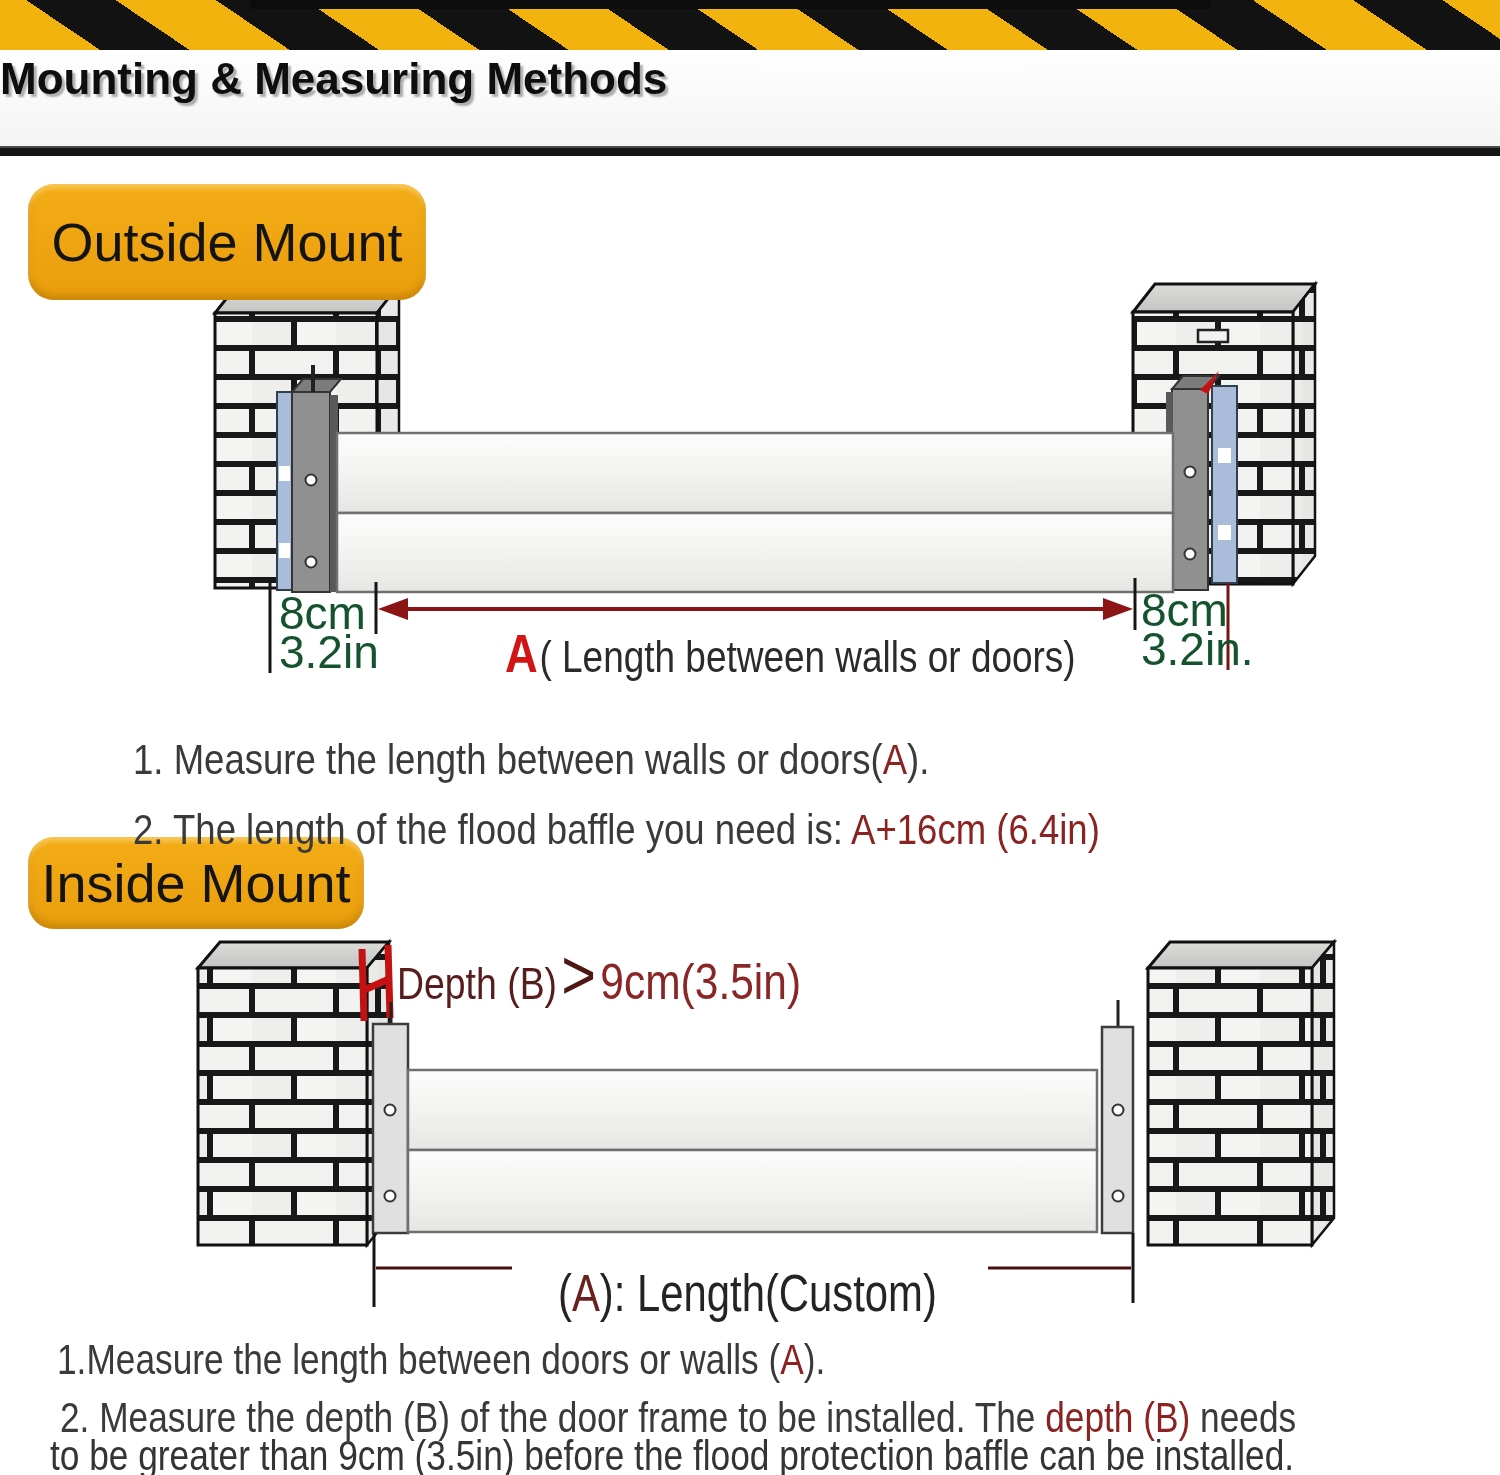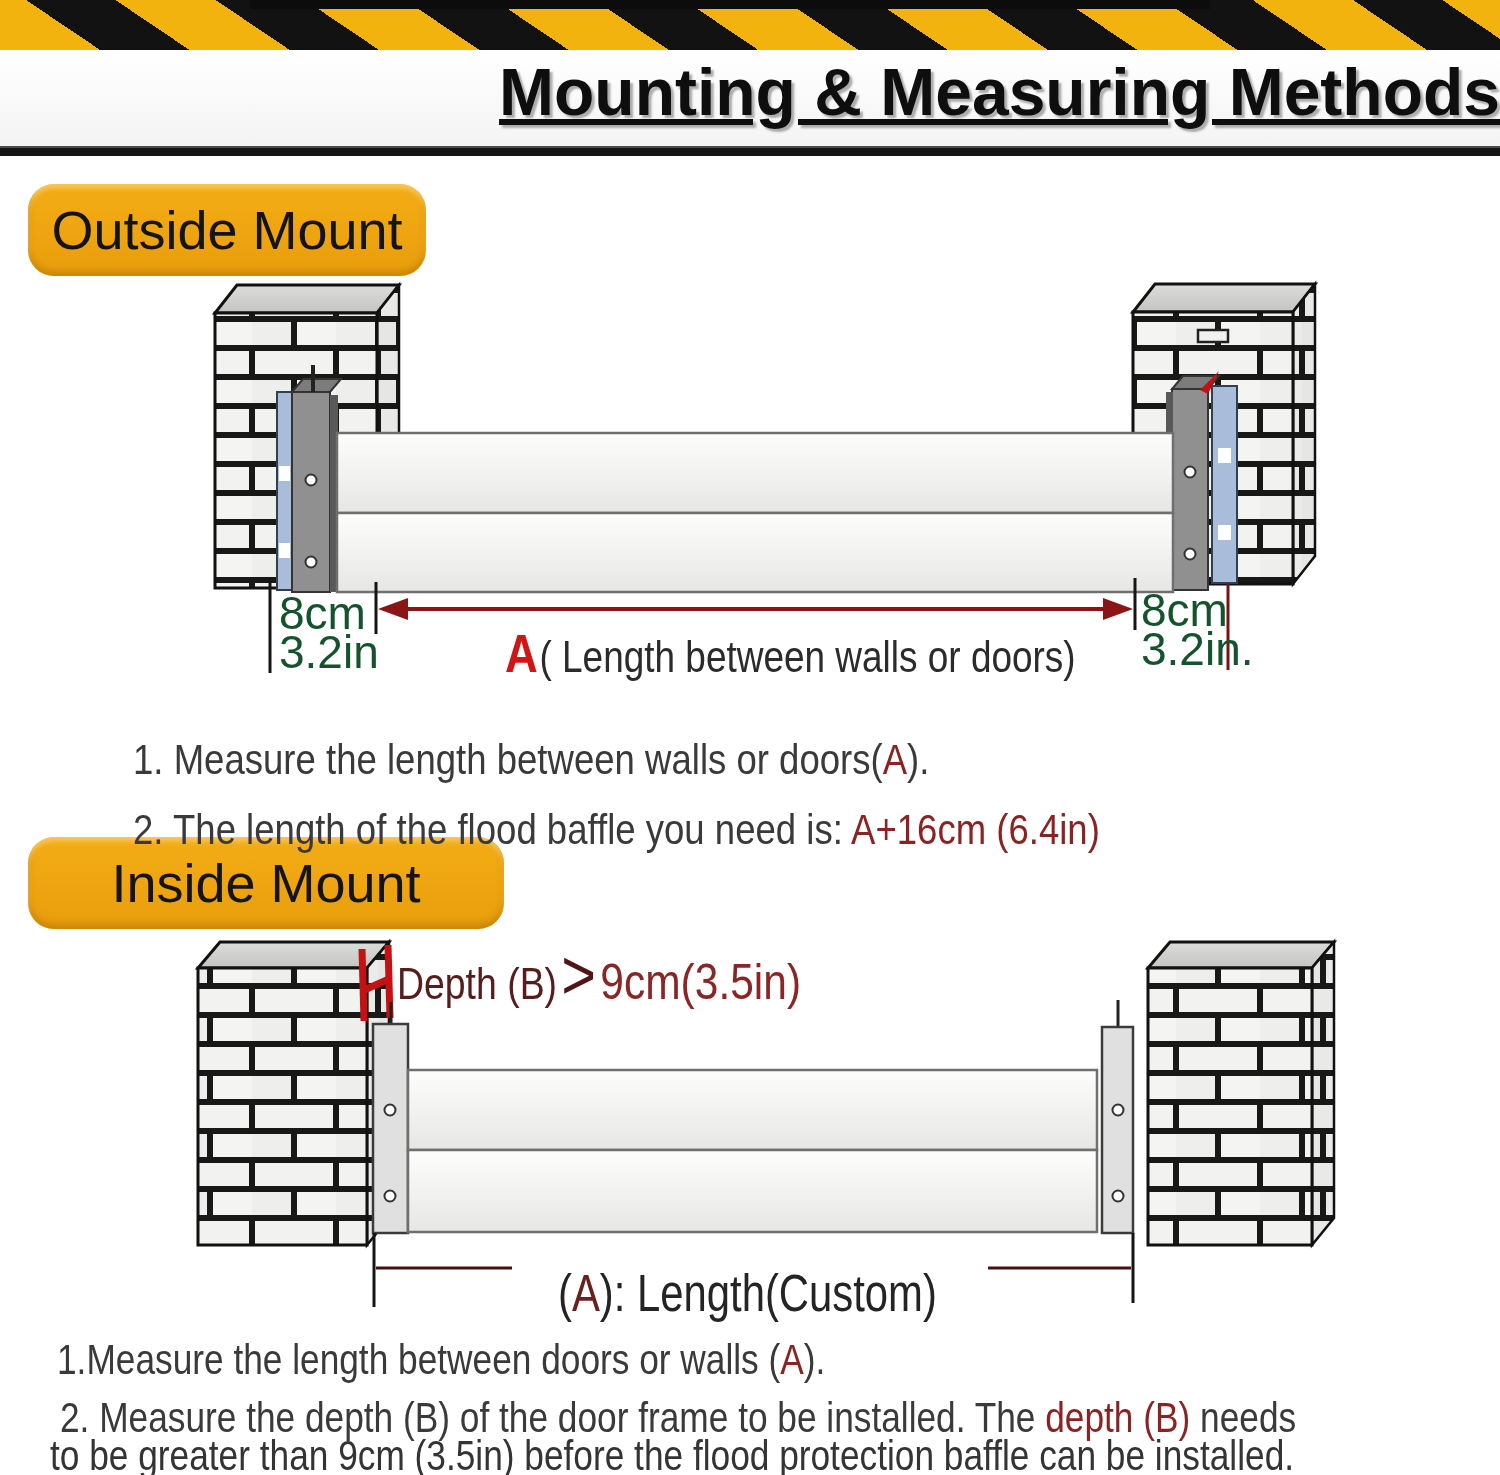--- a/index.html
+++ b/index.html
@@ -8,38 +8,37 @@
     font-family:"Liberation Sans", sans-serif; overflow:hidden;
   }
   
   .stripes {
     position:absolute; left:0; top:0; width:1500px; height:50px;
     background:repeating-linear-gradient(34deg, #f3b30e 0 56px, #121212 56px 106px);
   }
   .topbar { position:absolute; left:250px; top:0; width:960px; height:9px; background:#0c0c0c; }
   .titleband { position:absolute; left:0; top:50px; width:1500px; height:96px; background:linear-gradient(180deg,#ffffff,#f4f4f4); }
   .title {
-    position:absolute; top:54px; left:0; width:1500px; text-align:right;
-    font-size:66px; font-weight:bold; color:#0e0e0e; letter-spacing:0;
+    position:absolute; top:54px; left:0; width:1500px; text-align:left;
+    font-size:44px; font-weight:bold; color:#0e0e0e; letter-spacing:0;
     text-shadow:3px 3px 2px rgba(110,110,110,0.55);
     white-space:nowrap;
-    text-decoration:underline;
   }
   .rule { position:absolute; top:146px; left:0; width:1500px; height:10px; background:linear-gradient(180deg,#4a4a4a 0 2px,#141414 2px); }
 
   
   .badge {
     position:absolute; border-radius:26px;
     background:linear-gradient(180deg,#f3ac16,#e99e0c);
     box-shadow: inset 0 -5px 7px rgba(140,90,0,0.35), inset 0 4px 5px rgba(255,228,150,0.55);
     display:flex; align-items:center; justify-content:center;
     font-size:54px; color:#141414; white-space:nowrap;
   }
-  .badge-outside { left:28px; top:184px; width:398px; height:92px; }
-  .badge-inside  { left:28px; top:837px; width:476px; height:92px; }
+  .badge-outside { left:28px; top:184px; width:398px; height:116px; }
+  .badge-inside  { left:28px; top:837px; width:336px; height:92px; }
 
   
   .measure-pair { position:absolute; font-size:46px; color:#14532d; line-height:39px; white-space:nowrap; }
   .mp-left  { left:279px; top:594px; }
   .mp-right { left:1141px; top:591px; }
 
   .span-label {
     position:absolute; left:505px; top:622px; white-space:nowrap;
     display:flex; align-items:baseline;
     font-size:44px; color:#2b2b2b;

